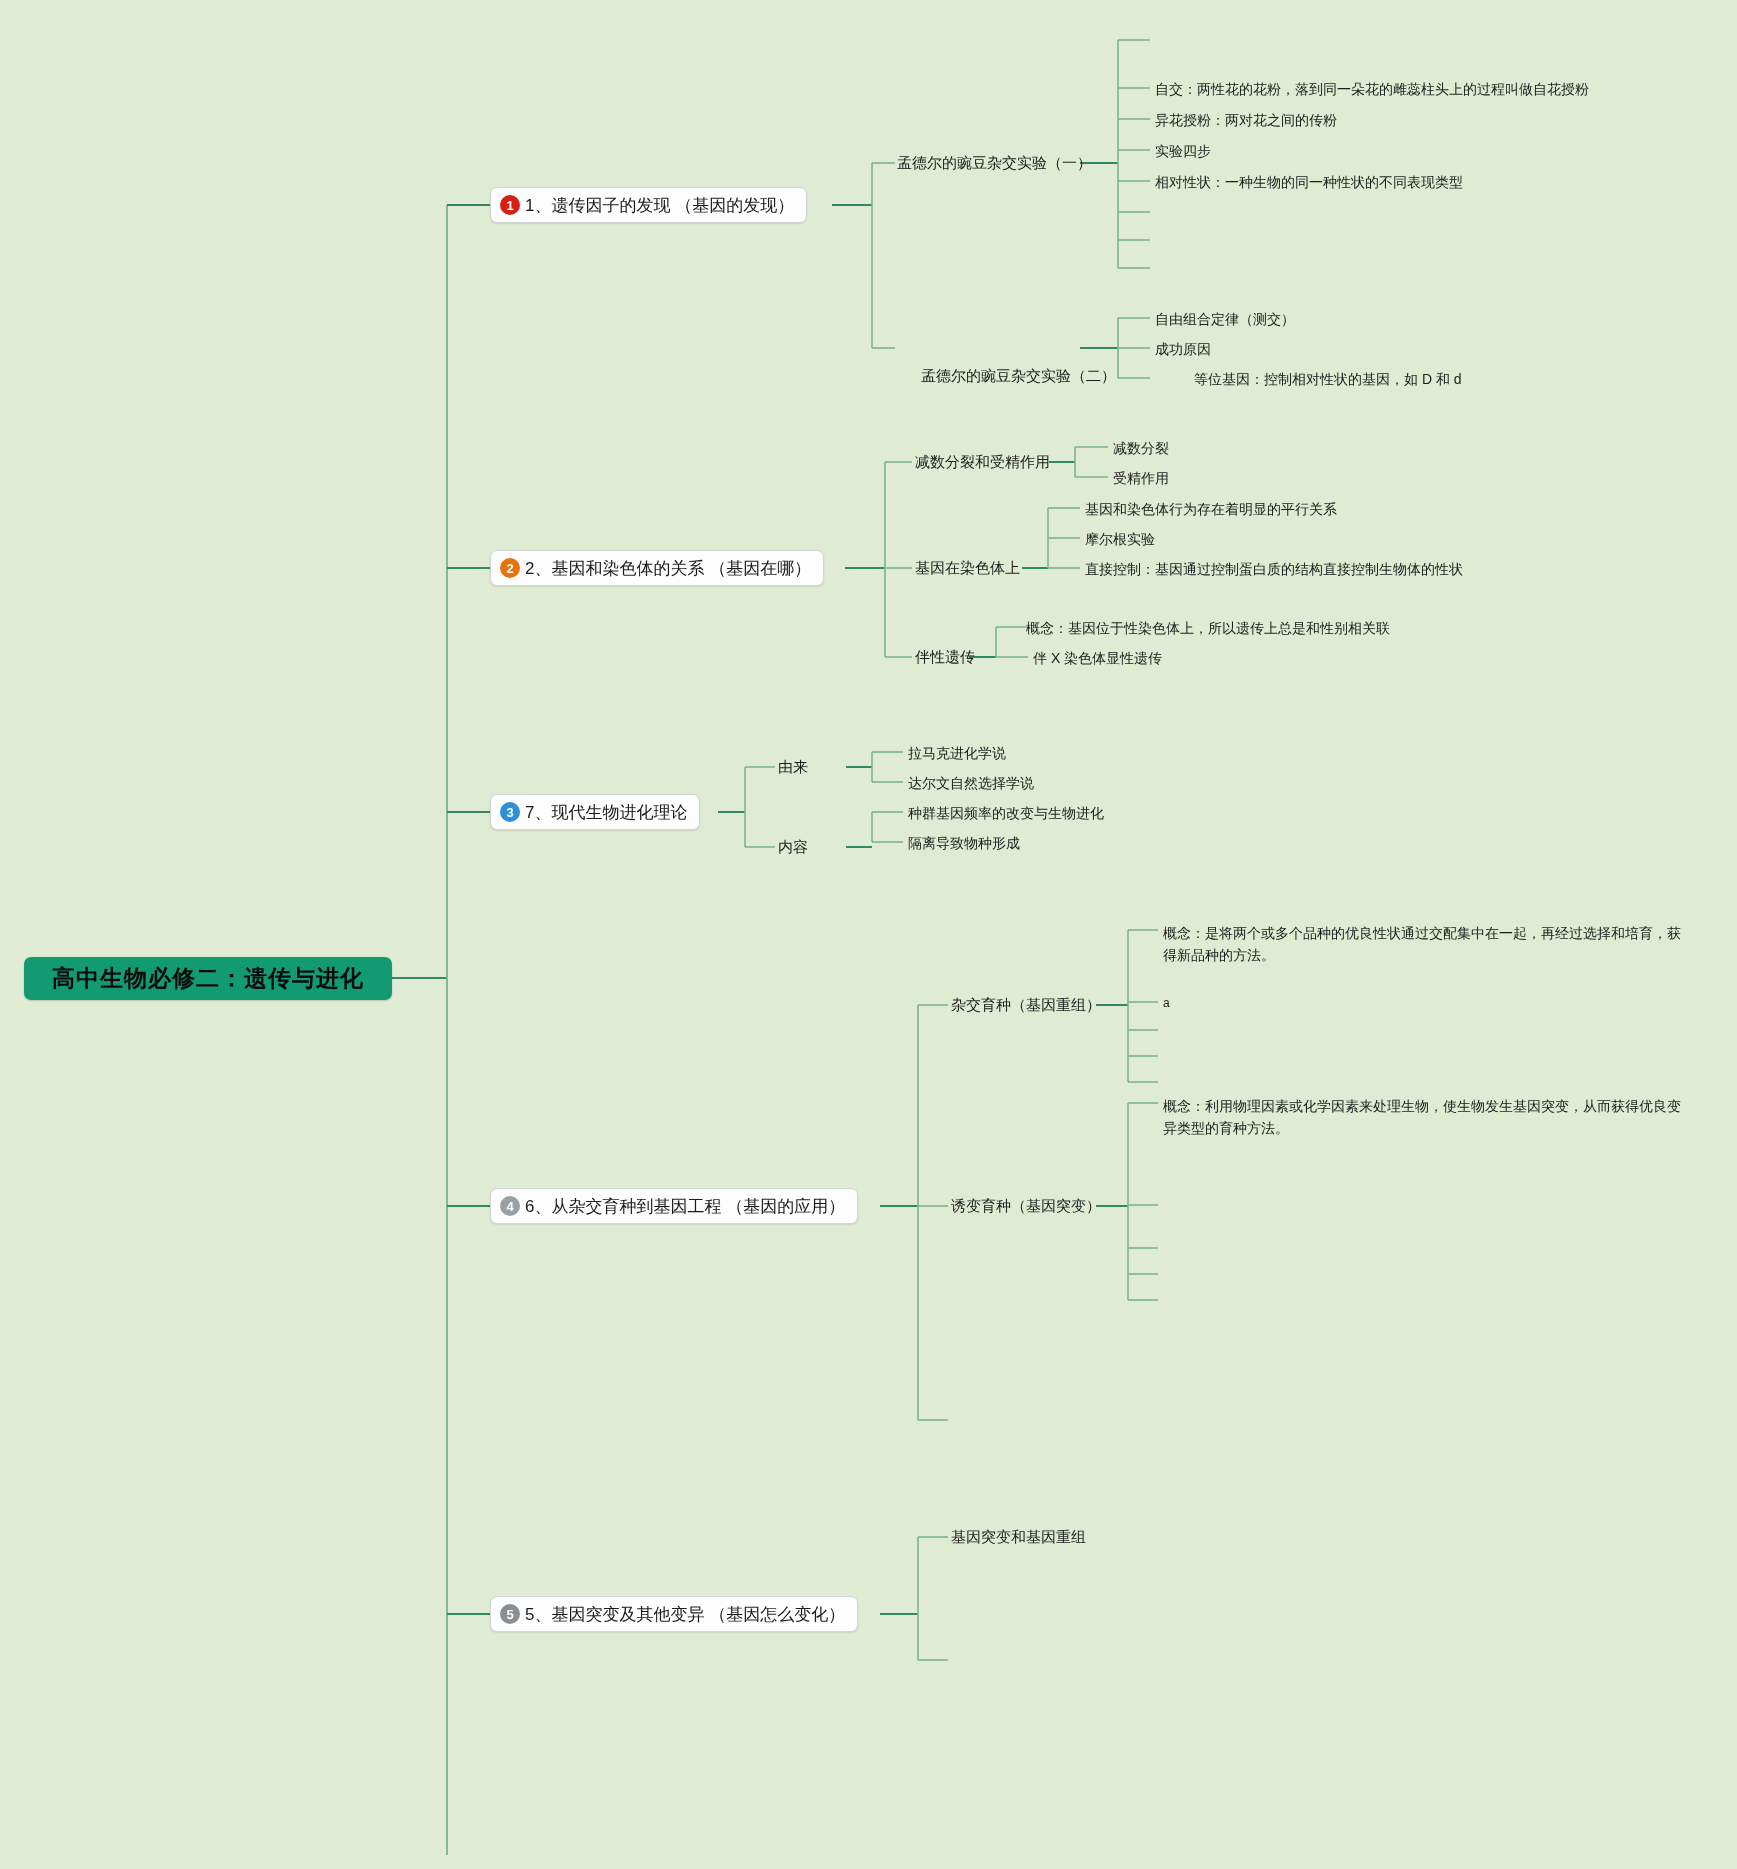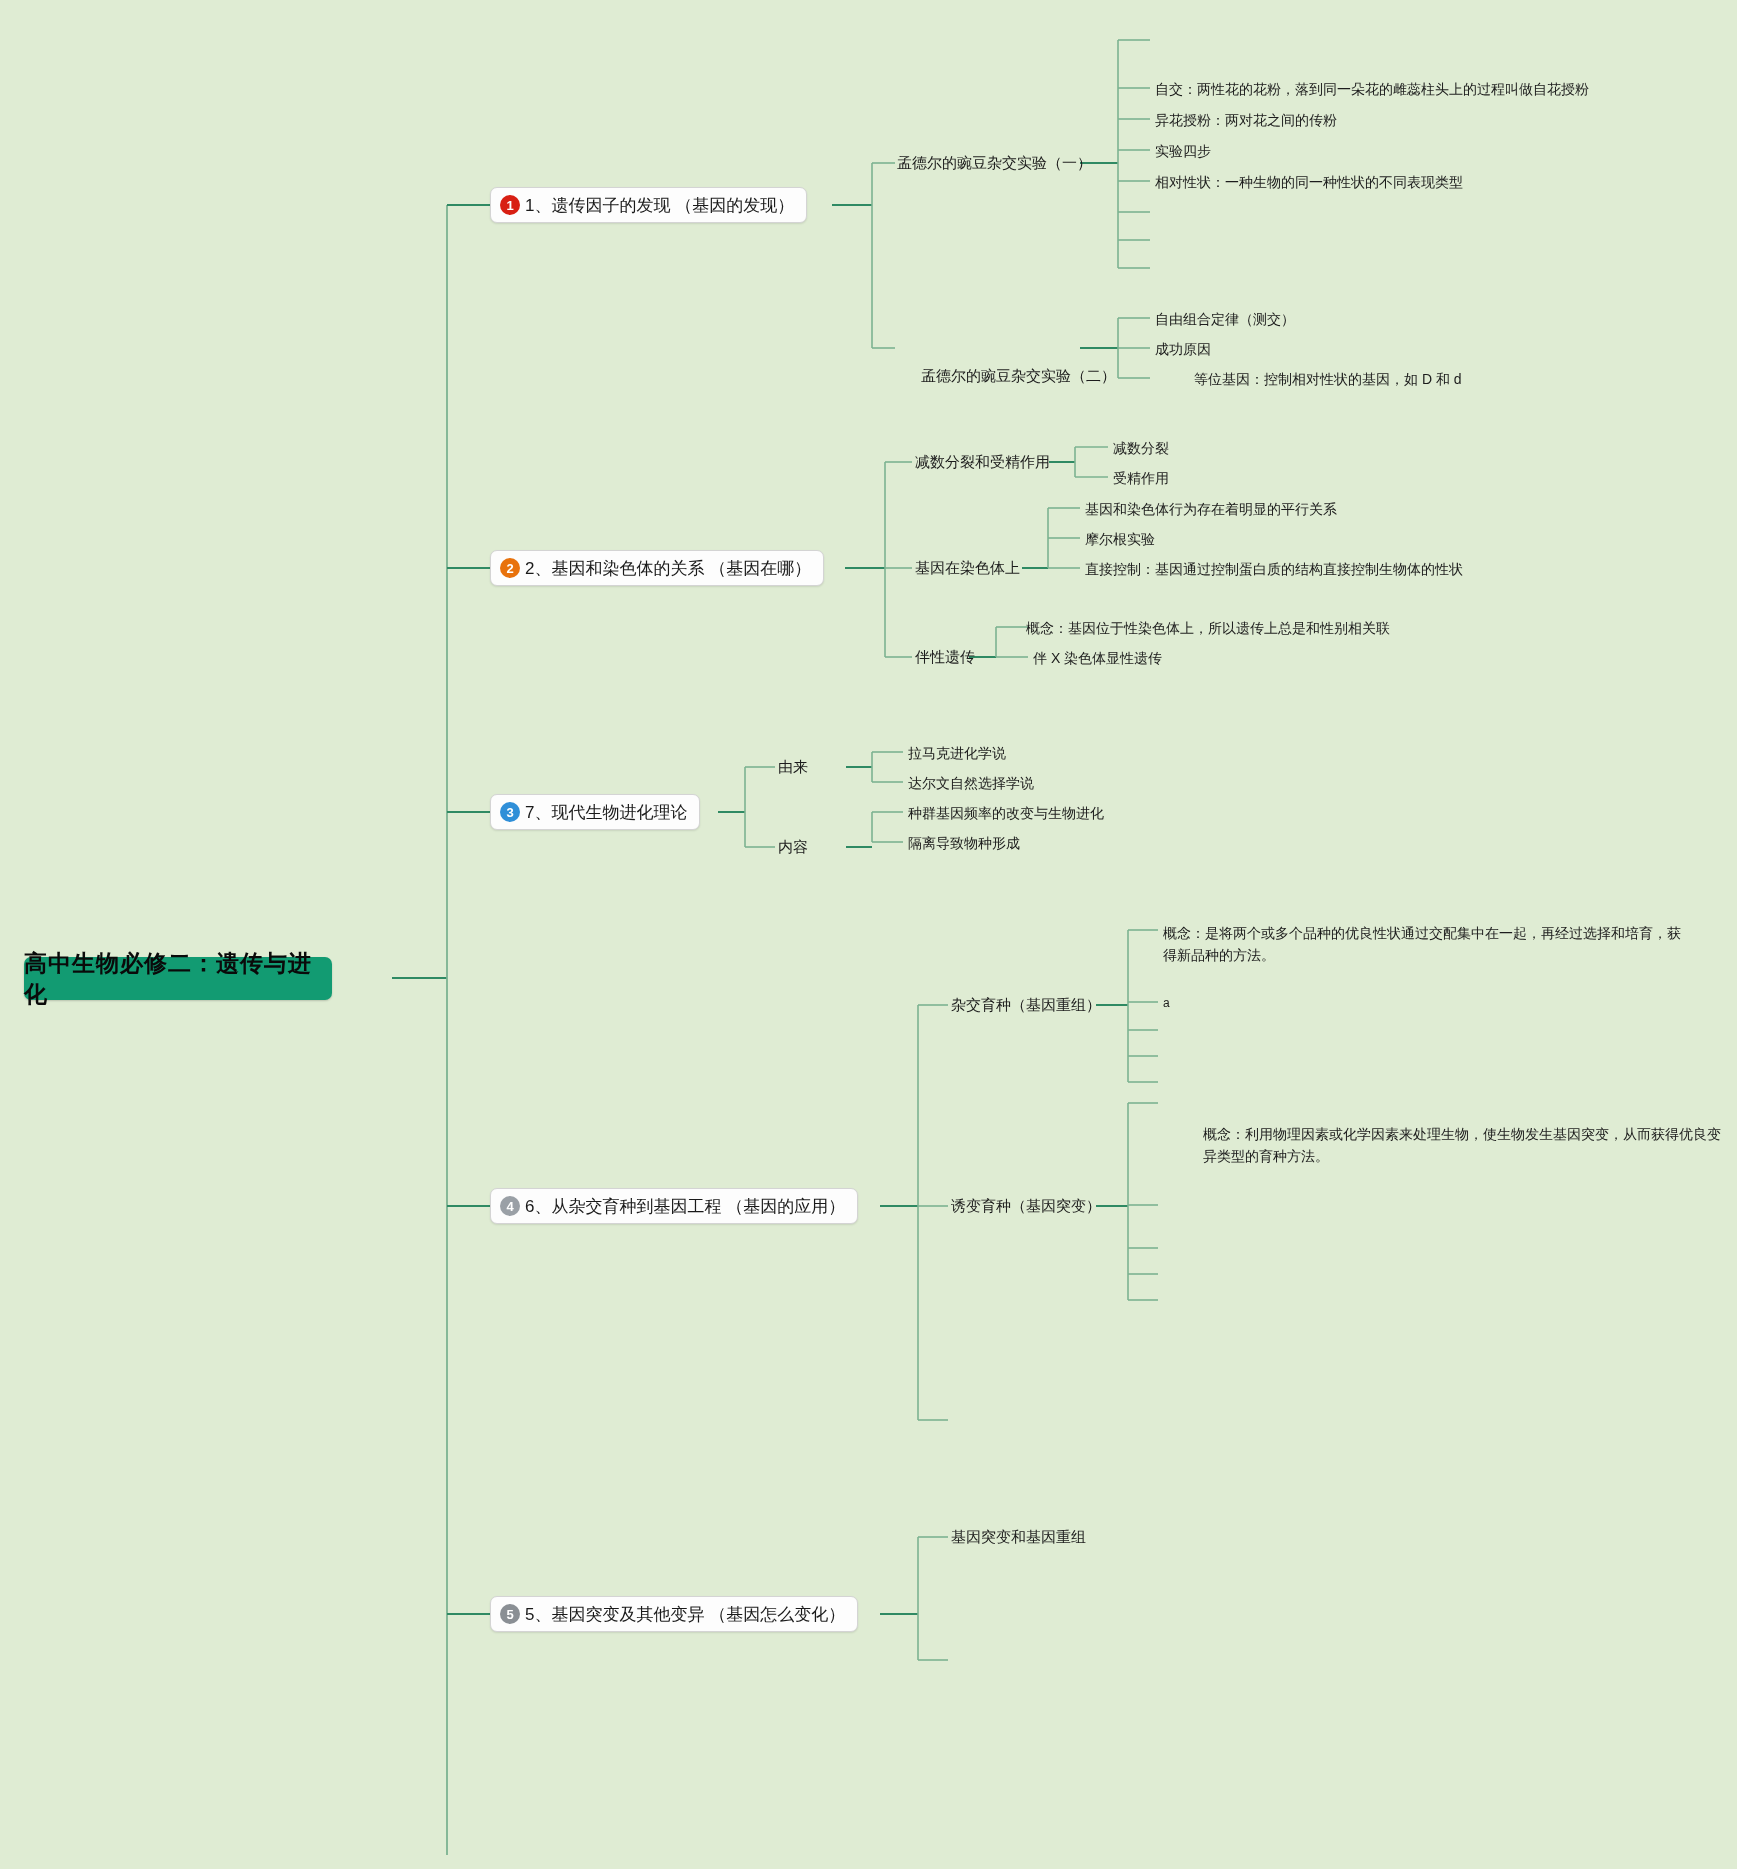--- a/index.html
+++ b/index.html
@@ -10,21 +10,21 @@
     font-family:"Liberation Sans","DejaVu Sans",sans-serif;
     overflow:hidden;
   }
   #canvas{position:absolute;inset:0;}
   svg#wires{position:absolute;left:0;top:0;width:1737px;height:1869px;pointer-events:none;}
   .node{position:absolute;box-sizing:border-box;}
 
   
   .root{
     left:24px;top:957px;
-    width:308px;height:43px;
+    width:368px;height:43px;
     background:#129b72;
     border-radius:7px;
     display:flex;align-items:center;justify-content:center;
     color:#0a0a0a;font-size:23px;font-weight:bold;letter-spacing:1px;
     box-shadow:0 1px 2px rgba(0,0,0,.18);
   }
 
   
   .l1{
     background:#fdfdfd;
@@ -278,21 +278,21 @@
     <span>诱变育种（基因突变）</span>
   </div>
 
   <div class="node l3 wrap" style="left:1163px;top:922px;width:518px;">
     <span>概念：是将两个或多个品种的优良性状通过交配集中在一起，再经过选择和培育，获得新品种的方法。</span>
   </div>
   <div class="node l3 nw" style="left:1163px;top:992px;font-size:12px;">
     <span>a</span>
   </div>
 
-  <div class="node l3 wrap" style="left:1163px;top:1123px;width:518px;margin-left:40px;">
+  <div class="node l3 wrap" style="left:1163px;top:1095px;width:518px;">
     <span>概念：利用物理因素或化学因素来处理生物，使生物发生基因突变，从而获得优良变异类型的育种方法。</span>
   </div>
 
   <div class="node l1" style="left:490px;top:1596px;">
     <span class="badge" style="background:#8a8f94">5</span>
     <span class="txt">5、基因突变及其他变异 （基因怎么变化）</span>
   </div>
 
   <div class="node l2" style="left:951px;top:1527px;">
     <span>基因突变和基因重组</span>

